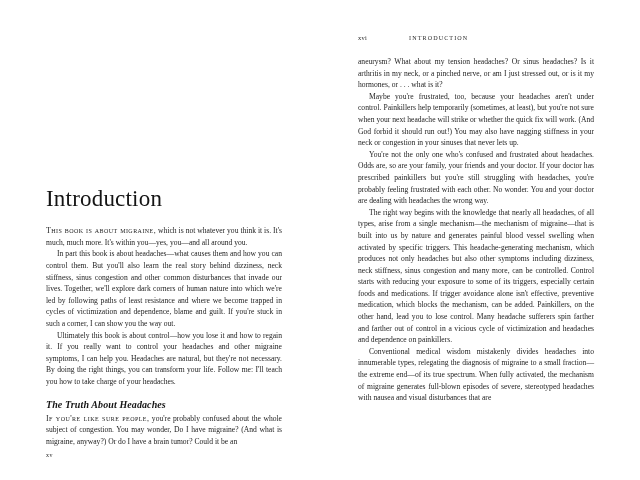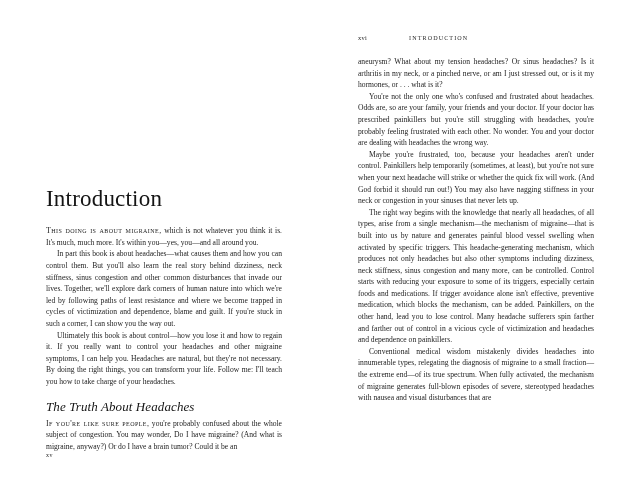--- a/index.html
+++ b/index.html
@@ -75,23 +75,23 @@
   }
   p.noindent {
     text-indent: 0;
   }
   .smallcaps-lead {
     font-variant: small-caps;
     letter-spacing: 0.45px;
     font-size: 7.9px;
   }
   .subhead {
-    font-size: 13px;
+    font-size: 10px;
     font-style: italic;
-    font-weight: normal;
+    font-weight: bold;
     margin: 11px 0 3px 0;
     letter-spacing: 0.1px;
     color: #141414;
   }
   .folio-bottom {
     position: absolute;
     bottom: 22px;
     left: 46px;
     font-size: 6px;
     letter-spacing: 0.6px;
@@ -107,41 +107,41 @@
 </head>
 <body>
 
 <div class="spread">
 
   <div class="page page-left">
     <div class="chapter-title-block">
       <h1 class="chapter-title">Introduction</h1>
     </div>
 
-    <p class="noindent"><span class="smallcaps-lead">This doing is about migraine,</span><span> which is not whatever you think it is. It's much, much more. It's within you—yes, you—and all around you.</span></p>
+    <p class="noindent"><span class="smallcaps-lead">This book is about migraine,</span><span> which is not whatever you think it is. It's much, much more. It's within you—yes, you—and all around you.</span></p>
 
     <p class="indent">In part this book is about headaches—what causes them and how you can control them. But you'll also learn the real story behind dizziness, neck stiffness, sinus congestion and other common disturbances that invade our lives. Together, we'll explore dark corners of human nature into which we're led by following paths of least resistance and where we become trapped in cycles of victimization and dependence, blame and guilt. If you're stuck in such a corner, I can show you the way out.</p>
 
     <p class="indent">Ultimately this book is about control—how you lose it and how to regain it. If you really want to control your headaches and other migraine symptoms, I can help you. Headaches are natural, but they're not necessary. By doing the right things, you can transform your life. Follow me: I'll teach you how to take charge of your headaches.</p>
 
     <h2 class="subhead">The Truth About Headaches</h2>
 
     <p class="noindent"><span class="smallcaps-lead">If you're like sure people,</span><span> you're probably confused about the whole subject of congestion. You may wonder, Do I have migraine? (And what is migraine, anyway?) Or do I have a brain tumor? Could it be an</span></p>
 
     <div class="folio-bottom">xv</div>
   </div>
 
   <div class="page page-right">
     <div class="running-head">
       <span class="folio">xvi</span>
       <span class="rh-title">INTRODUCTION</span>
     </div>
 
     <div class="right-col-top">
       <p class="noindent">aneurysm? What about my tension headaches? Or sinus headaches? Is it arthritis in my neck, or a pinched nerve, or am I just stressed out, or is it my hormones, or . . . what is it?</p>
+      <p class="indent">Maybe you're frustrated, too, because your headaches aren't under control. Painkillers help temporarily (sometimes, at least), but you're not sure when your next headache will strike or whether the quick fix will work. (And God forbid it should run out!) You may also have nagging stiffness in your neck or congestion in your sinuses that never lets up.</p>
       <p class="indent">You're not the only one who's confused and frustrated about headaches. Odds are, so are your family, your friends and your doctor. If your doctor has prescribed painkillers but you're still struggling with headaches, you're probably feeling frustrated with each other. No wonder. You and your doctor are dealing with headaches the wrong way.</p>
-      <p class="indent">Maybe you're frustrated, too, because your headaches aren't under control. Painkillers help temporarily (sometimes, at least), but you're not sure when your next headache will strike or whether the quick fix will work. (And God forbid it should run out!) You may also have nagging stiffness in your neck or congestion in your sinuses that never lets up.</p>
       <p class="indent">The right way begins with the knowledge that nearly all headaches, of all types, arise from a single mechanism—the mechanism of migraine—that is built into us by nature and generates painful blood vessel swelling when activated by specific triggers. This headache-generating mechanism, which produces not only headaches but also other symptoms including dizziness, neck stiffness, sinus congestion and many more, can be controlled. Control starts with reducing your exposure to some of its triggers, especially certain foods and medications. If trigger avoidance alone isn't effective, preventive medication, which blocks the mechanism, can be added. Painkillers, on the other hand, lead you to lose control. Many headache sufferers spin farther and farther out of control in a vicious cycle of victimization and headaches and dependence on painkillers.</p>
       <p class="indent">Conventional medical wisdom mistakenly divides headaches into innumerable types, relegating the diagnosis of migraine to a small fraction—the extreme end—of its true spectrum. When fully activated, the mechanism of migraine generates full-blown episodes of severe, stereotyped headaches with nausea and visual disturbances that are</p>
     </div>
   </div>
 
 </div>
 
 </body></html>

